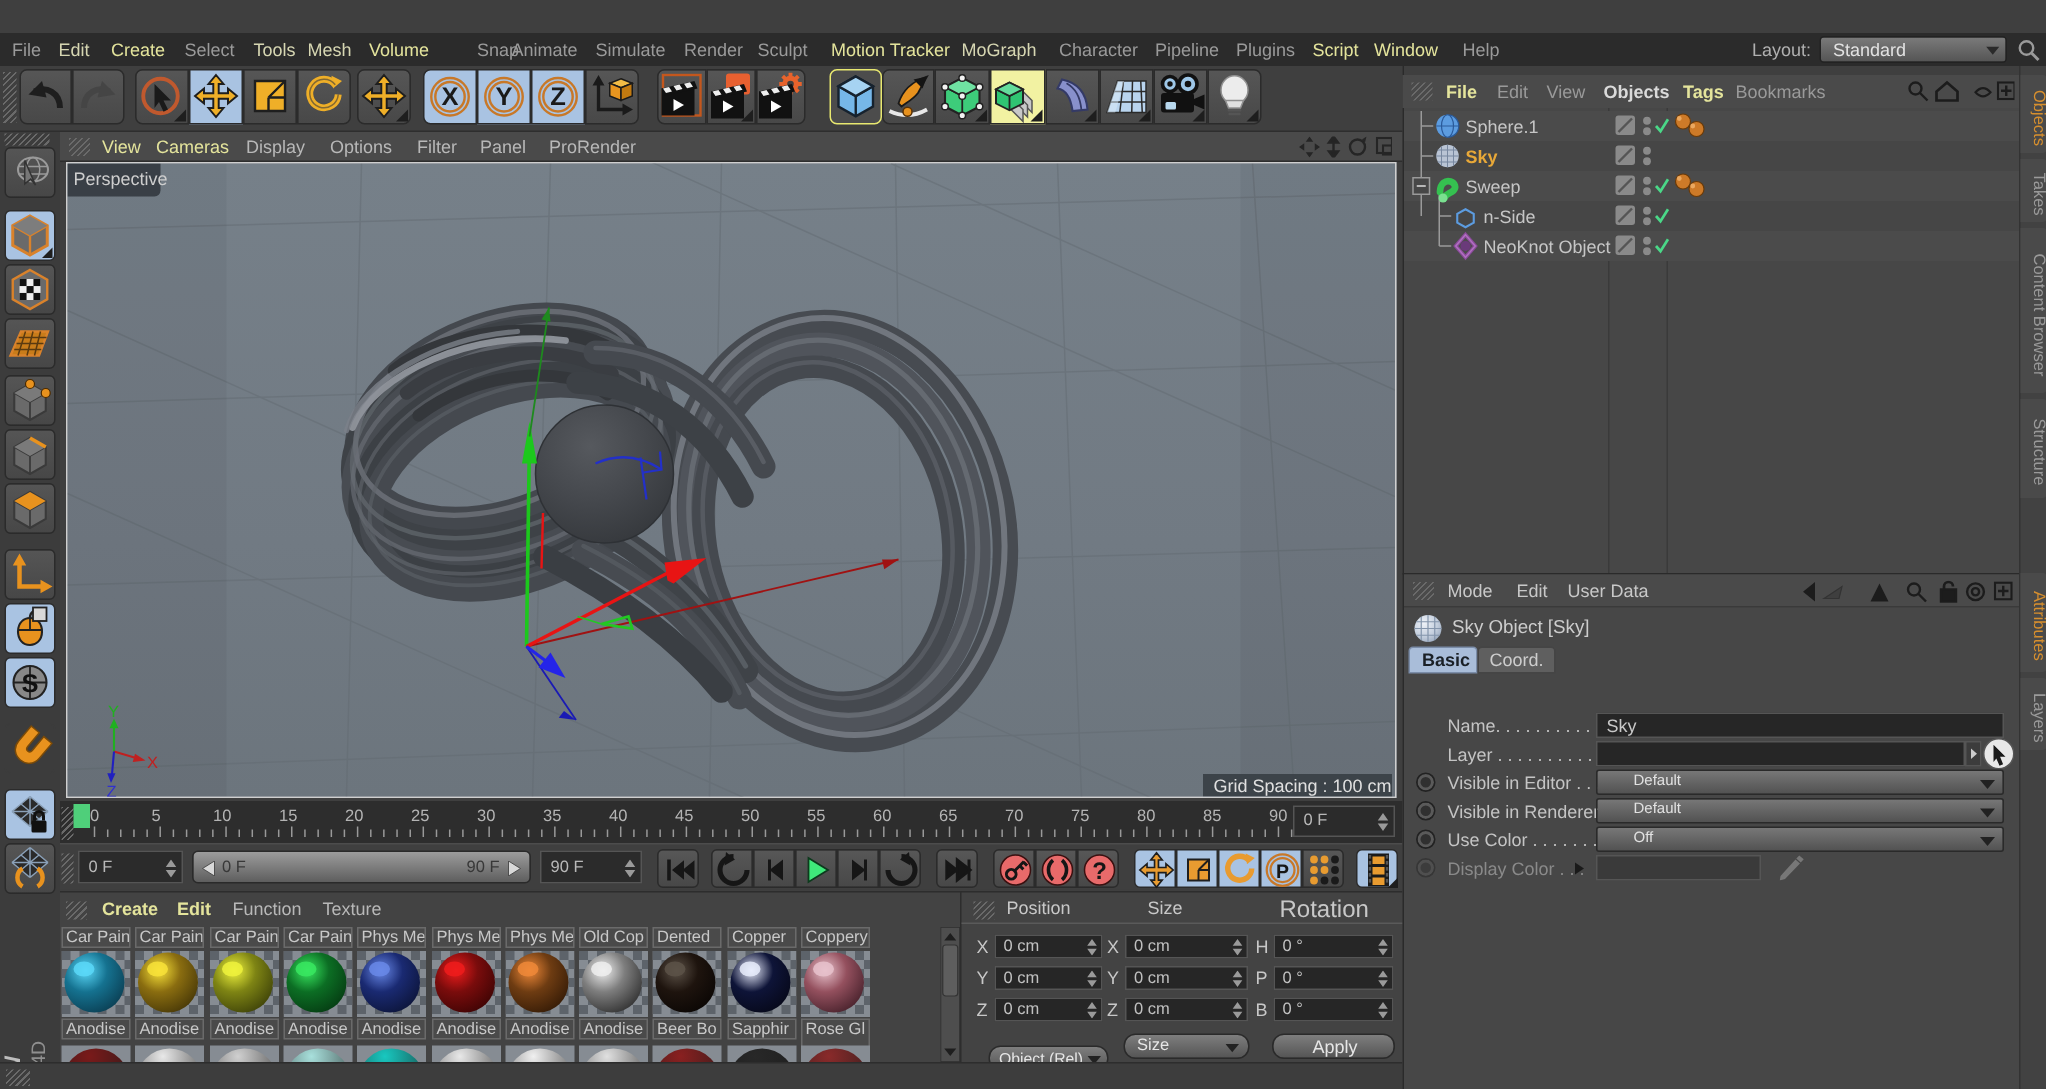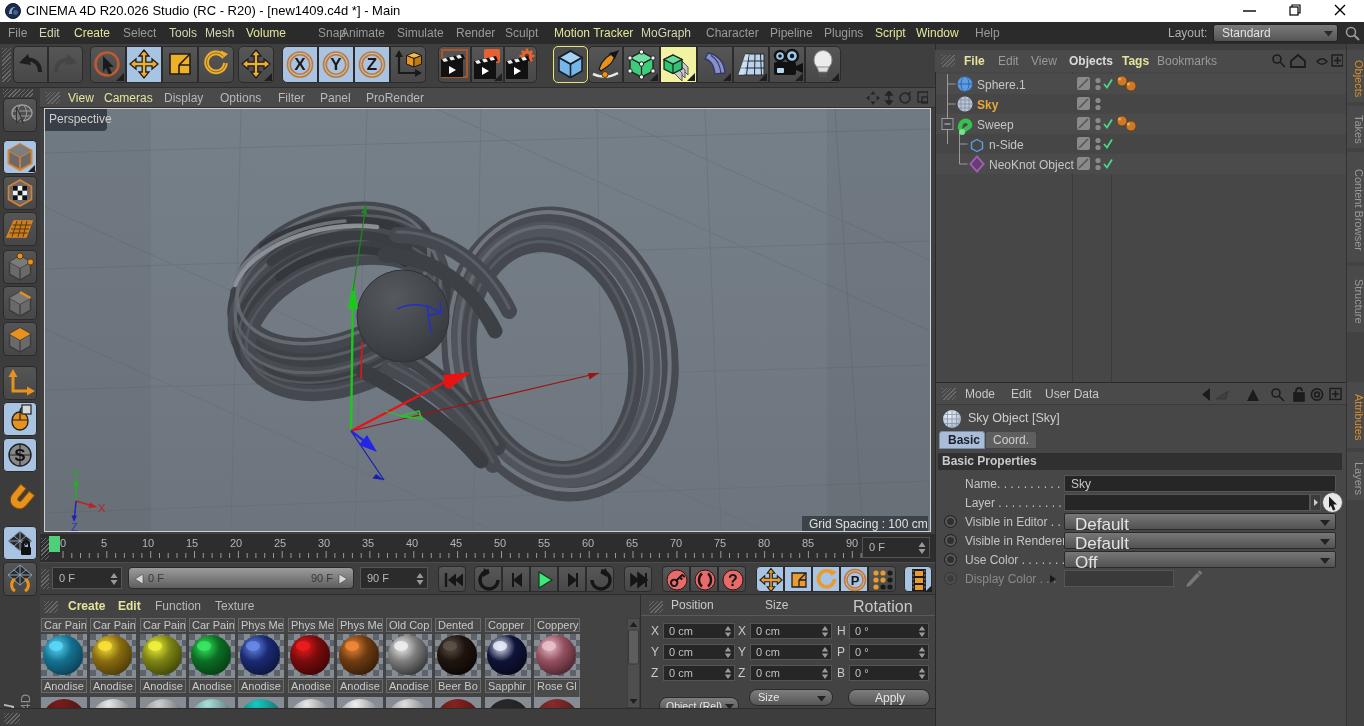--- a/index.html
+++ b/index.html
@@ -60,44 +60,29 @@
   #tabs { left:1346px; top:44px; width:18px; height:682px; background:#424242; border-left:1px solid #333;}
   .vtab { position:absolute; left:0; width:18px; color:#9a9a9a; font-size:11px;
           writing-mode:vertical-rl; text-align:center; background:#4a4a4a; border-radius:0 3px 3px 0;}
   .vtab.o { color:#d78f2e; }
   .hatch { background-image:repeating-linear-gradient(135deg,#6a6a6a 0 1px,transparent 1px 3px); }
   .lbl { position:absolute; font-size:12px; color:#c4c4c4; white-space:nowrap; }
   .lbl.dim { color:#8a8a8a; }
   .fld { position:absolute; background:#262626; border:1px solid #555; }
   .fld span { position:absolute; left:6px; top:1px; font-size:12px; color:#c8c8c8; }
   .drop { position:absolute; height:17px; background:linear-gradient(#777,#525252); border:1px solid #2a2a2a; border-radius:2px; }
-  .drop span { position:absolute; left:10px; top:1px; font-size:17px; color:#e2e2e2; }
+  .drop span { position:absolute; left:24px; top:1px; font-size:10px; color:#e2e2e2; }
   .drop i { position:absolute; right:5px; top:6px; width:0; height:0; border-left:5px solid transparent; border-right:5px solid transparent; border-top:6px solid #222; }
   .radio { position:absolute; width:13px; height:13px; border-radius:50%; background:#303030; border:1px solid #222;
            box-shadow: inset 0 0 0 2px #5a5a5a; }
   .radio.dis { opacity:0.45; }
 </style>
 </head>
 <body>
 <div id="stage">
-  <div id="titlebar" class="abs">
-    <svg class="abs" style="left:5px;top:3px" width="16" height="16" viewBox="0 0 16 16">
-      <circle cx="8" cy="8" r="7.5" fill="#1b2d4f"></circle>
-      <circle cx="8" cy="8" r="7.5" fill="none" stroke="#0d1526" stroke-width="1"></circle>
-      <path d="M4 11 C4 6 7 3.5 10.5 4 C 8 5 6.5 7 7 11 Z" fill="#8fa8cc"></path>
-      <circle cx="10.5" cy="9.5" r="2.4" fill="#47628e"></circle>
-    </svg>
-    <span class="t">CINEMA 4D R20.026 Studio (RC - R20) - [new1409.c4d *] - Main</span>
-    <svg class="abs" style="left:1238px;top:0" width="126" height="22" viewBox="0 0 126 22">
-      <path d="M5 11 h13" stroke="#000" stroke-width="1.4"></path>
-      <rect x="52" y="7" width="8" height="8" fill="none" stroke="#000" stroke-width="1.2"></rect>
-      <path d="M54 7 v-2 h8 v8 h-2" fill="none" stroke="#000" stroke-width="1.2"></path>
-      <path d="M97 5 l10 10 M107 5 l-10 10" stroke="#000" stroke-width="1.4"></path>
-    </svg>
-  </div>
   <div id="menubar" class="abs">
     <span style="left:8px">File</span>
     <span class="w" style="left:39px">Edit</span>
     <span class="y" style="left:74px">Create</span>
     <span style="left:123px">Select</span>
     <span class="w" style="left:169px">Tools</span>
     <span class="w" style="left:205px">Mesh</span>
     <span class="y" style="left:246px">Volume</span>
     <span style="left:318px">Snap</span>
     <span style="left:341px">Animate</span>
@@ -1648,23 +1633,20 @@
     </svg>
     <span style="position:absolute;left:32px;top:28px;font-size:12.5px;color:#cdcdcd">Sky Object [Sky]</span>
 
     <div class="abs" style="left:3px;top:48px;width:46px;height:18px;background:#a9bdd9;border:1px solid #7a8ca8;border-radius:3px 3px 0 0">
       <span style="position:absolute;left:8px;top:1px;font-size:12px;font-weight:bold;color:#1a2026">Basic</span>
     </div>
     <div class="abs" style="left:49px;top:48px;width:52px;height:18px;background:#5f5f5f;border:1px solid #454545;border-radius:3px 3px 0 0">
       <span style="position:absolute;left:7px;top:1px;font-size:12px;color:#cdcdcd">Coord.</span>
     </div>
 
-    <div class="abs" style="left:2px;top:70px;width:404px;height:17px;background:#303030">
-      <span style="position:absolute;left:4px;top:1px;font-size:12px;font-weight:bold;color:#c9c9c9">Basic Properties</span>
-    </div>
 
     <span class="lbl" style="left:29px;top:94px">Name. . . . . . . . . . . .</span>
     <div class="fld" style="left:128px;top:92px;width:272px;height:17px">
         <span>Sky</span>
       </div>
     <span class="lbl" style="left:29px;top:113px">Layer . . . . . . . . . . . .</span>
     <div class="fld" style="left:128px;top:111px;width:246px;height:17px">
         <span></span>
       </div>
     <div class="abs" style="left:374px;top:111px;width:11px;height:17px;background:#3c3c3c;border:1px solid #555"><svg width="9" height="15">

